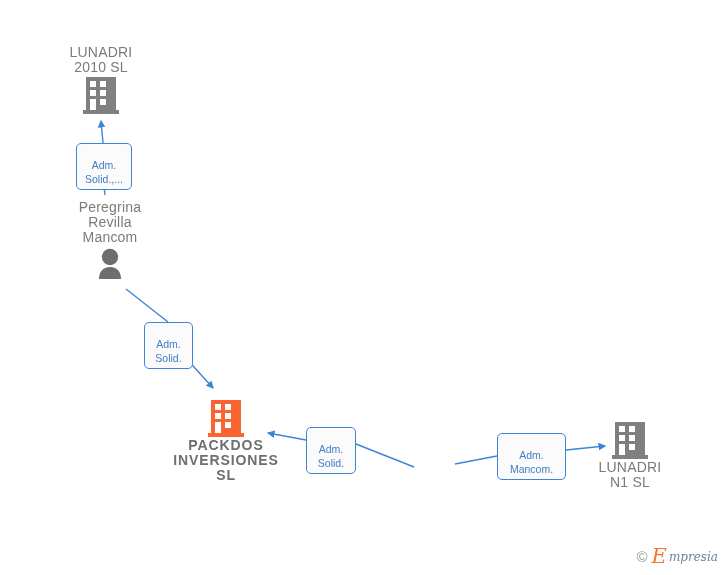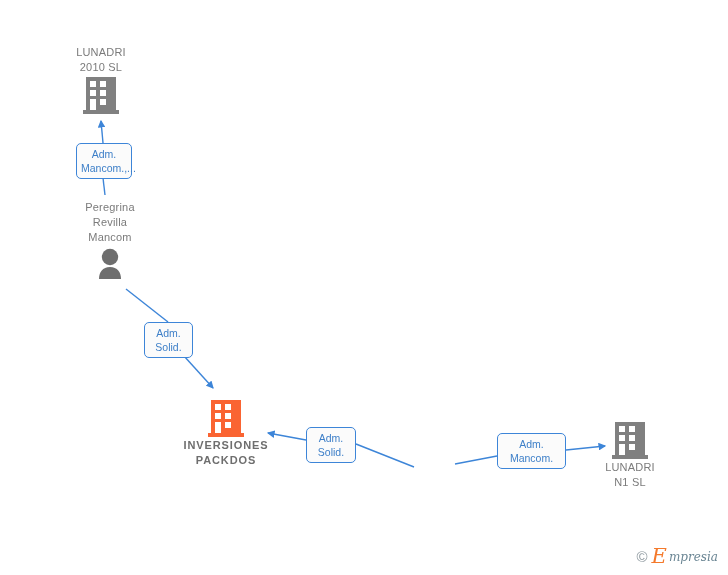--- a/index.html
+++ b/index.html
@@ -25,21 +25,21 @@
     height: 575px;
     pointer-events: none;
   }
   .node {
     position: absolute;
     text-align: center;
     white-space: nowrap;
   }
   .node-label {
     color: #7b7b7b;
-    font-size: 11px;
+    font-size: 14px;
     line-height: 15px;
     letter-spacing: 0.2px;
   }
   .node-label.bold {
     font-weight: bold;
     color: #6e6e6e;
     letter-spacing: 0.9px;
   }
   .icon-wrap {
     display: block;
@@ -48,21 +48,21 @@
   .edge-box {
     position: absolute;
     box-sizing: border-box;
     border: 1.4px solid #3d85d8;
     border-radius: 5px;
     background: #fbfbfb;
     color: #3d7fc8;
     font-size: 10.5px;
     line-height: 14px;
     text-align: center;
-    padding: 3px 4px 3px 4px;
+    padding: 14px 4px 3px 4px;
     white-space: nowrap;
   }
   .edge-box span {
     display: block;
   }
   .watermark {
     position: absolute;
     right: 10px;
     bottom: 8px;
     display: flex;
@@ -133,21 +133,21 @@
             <rect x="7" y="22" width="6" height="11"></rect>
             <rect x="17" y="22" width="6" height="6"></rect>
           </g>
         </g>
       </svg>
     </span>
   </div>
 
   <div class="edge-box" style="left:76px; top:143px; width:56px;">
     <span>Adm.</span>
-    <span>Mancom.,...</span>
+    <span>Solid.,...</span>
   </div>
 
   <div class="node" style="left:55px; top:200px; width:110px;text-align:center;">
     <div class="node-label">
       <div>Peregrina</div>
       <div>Revilla</div>
       <div>Mancom</div>
     </div>
     <span class="icon-wrap">
       <svg width="110" height="36" viewBox="0 0 110 36" xmlns="http://www.w3.org/2000/svg">
@@ -175,22 +175,23 @@
             <rect x="17" y="4" width="6" height="6"></rect>
             <rect x="7" y="13" width="6" height="6"></rect>
             <rect x="17" y="13" width="6" height="6"></rect>
             <rect x="7" y="22" width="6" height="11"></rect>
             <rect x="17" y="22" width="6" height="6"></rect>
           </g>
         </g>
       </svg>
     </span>
     <div class="node-label bold">
+      <div>PACKDOS</div>
       <div>INVERSIONES</div>
-      <div>PACKDOS</div>
+      <div>SL</div>
     </div>
   </div>
 
   <div class="edge-box" style="left:306px; top:427px; width:50px;">
     <span>Adm.</span>
     <span>Solid.</span>
   </div>
 
 
   <div class="edge-box" style="left:497px; top:433px; width:69px;">

